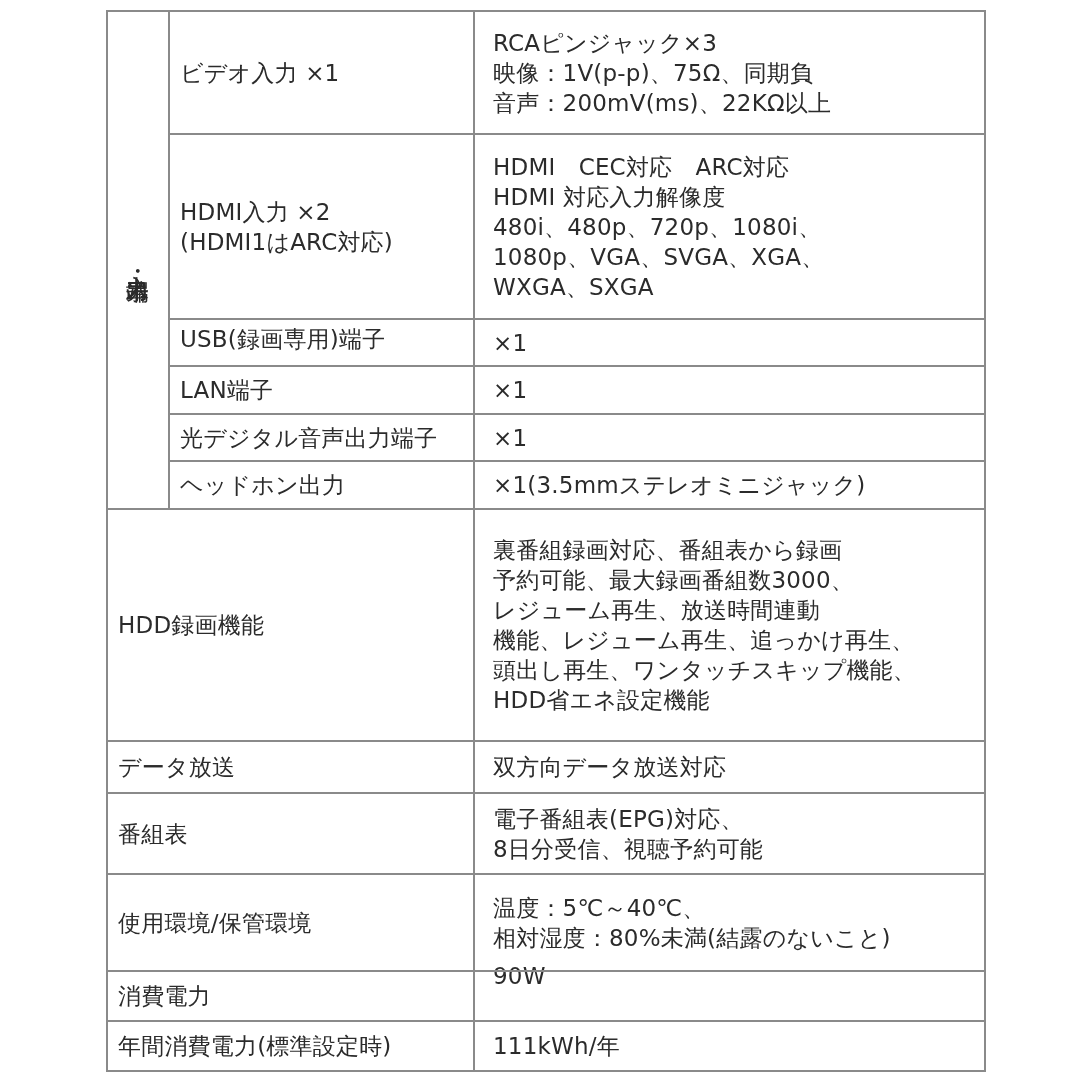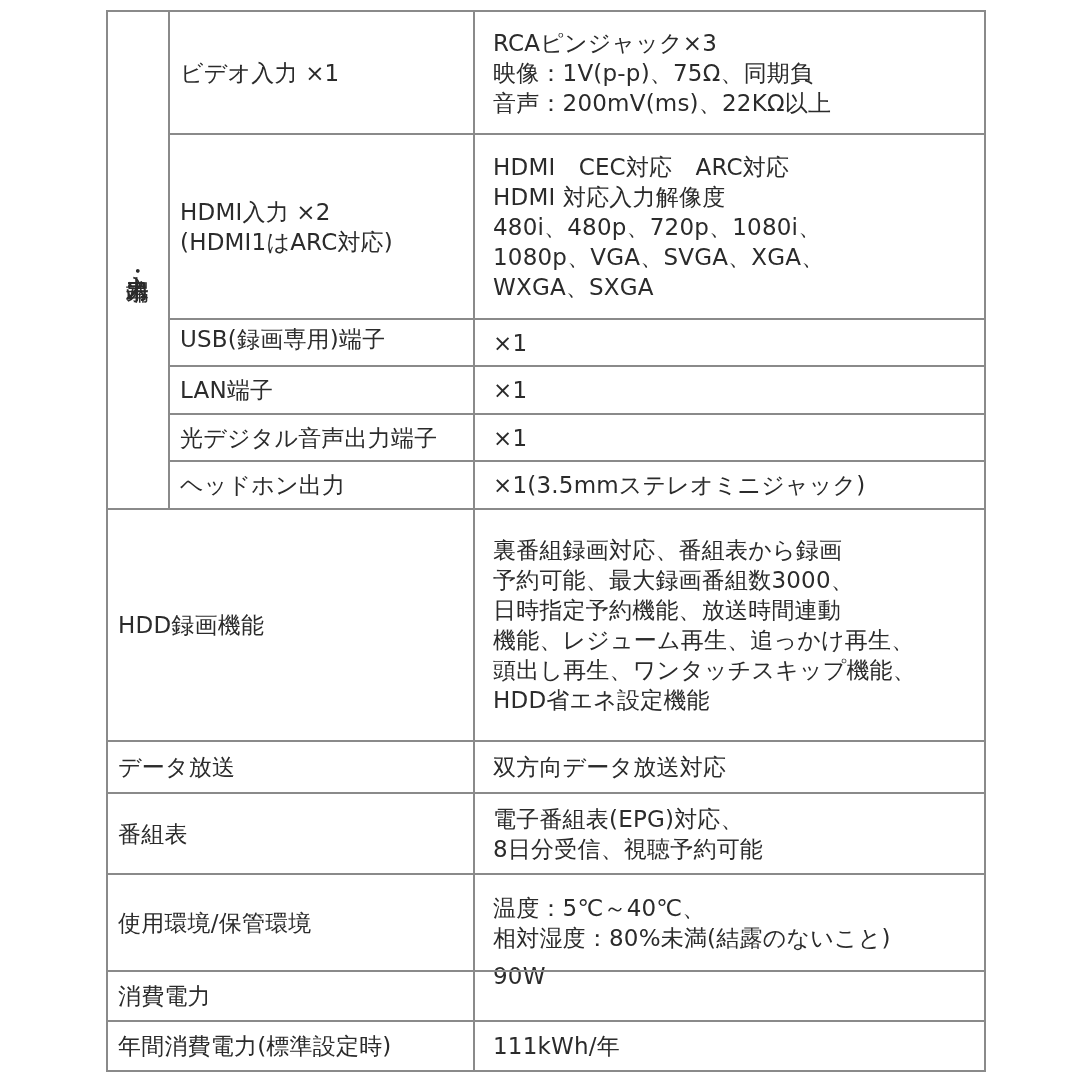--- a/index.html
+++ b/index.html
@@ -133,21 +133,21 @@
     <span class="line">×1(3.5mmステレオミニジャック)</span>
   </div>
 
   <div class="cell label" style="left:0; top:498px; width:415px; height:230px;">
     <span class="line">HDD録画機能</span>
   </div>
   <div class="cell value" style="left:367px; top:498px; width:595px; height:230px;">
     <div class="lines">
       <span class="line">裏番組録画対応、番組表から録画</span>
       <span class="line">予約可能、最大録画番組数3000、</span>
-      <span class="line">日時指定予約機能、放送時間連動</span>
+      <span class="line">レジューム再生、放送時間連動</span>
       <span class="line">機能、レジューム再生、追っかけ再生、</span>
       <span class="line">頭出し再生、ワンタッチスキップ機能、</span>
       <span class="line">HDD省エネ設定機能</span>
     </div>
   </div>
 
   <div class="cell label" style="left:0; top:730px; width:367px; height:50px;">
     <span class="line">データ放送</span>
   </div>
   <div class="cell value" style="left:367px; top:730px; width:511px; height:50px;">

